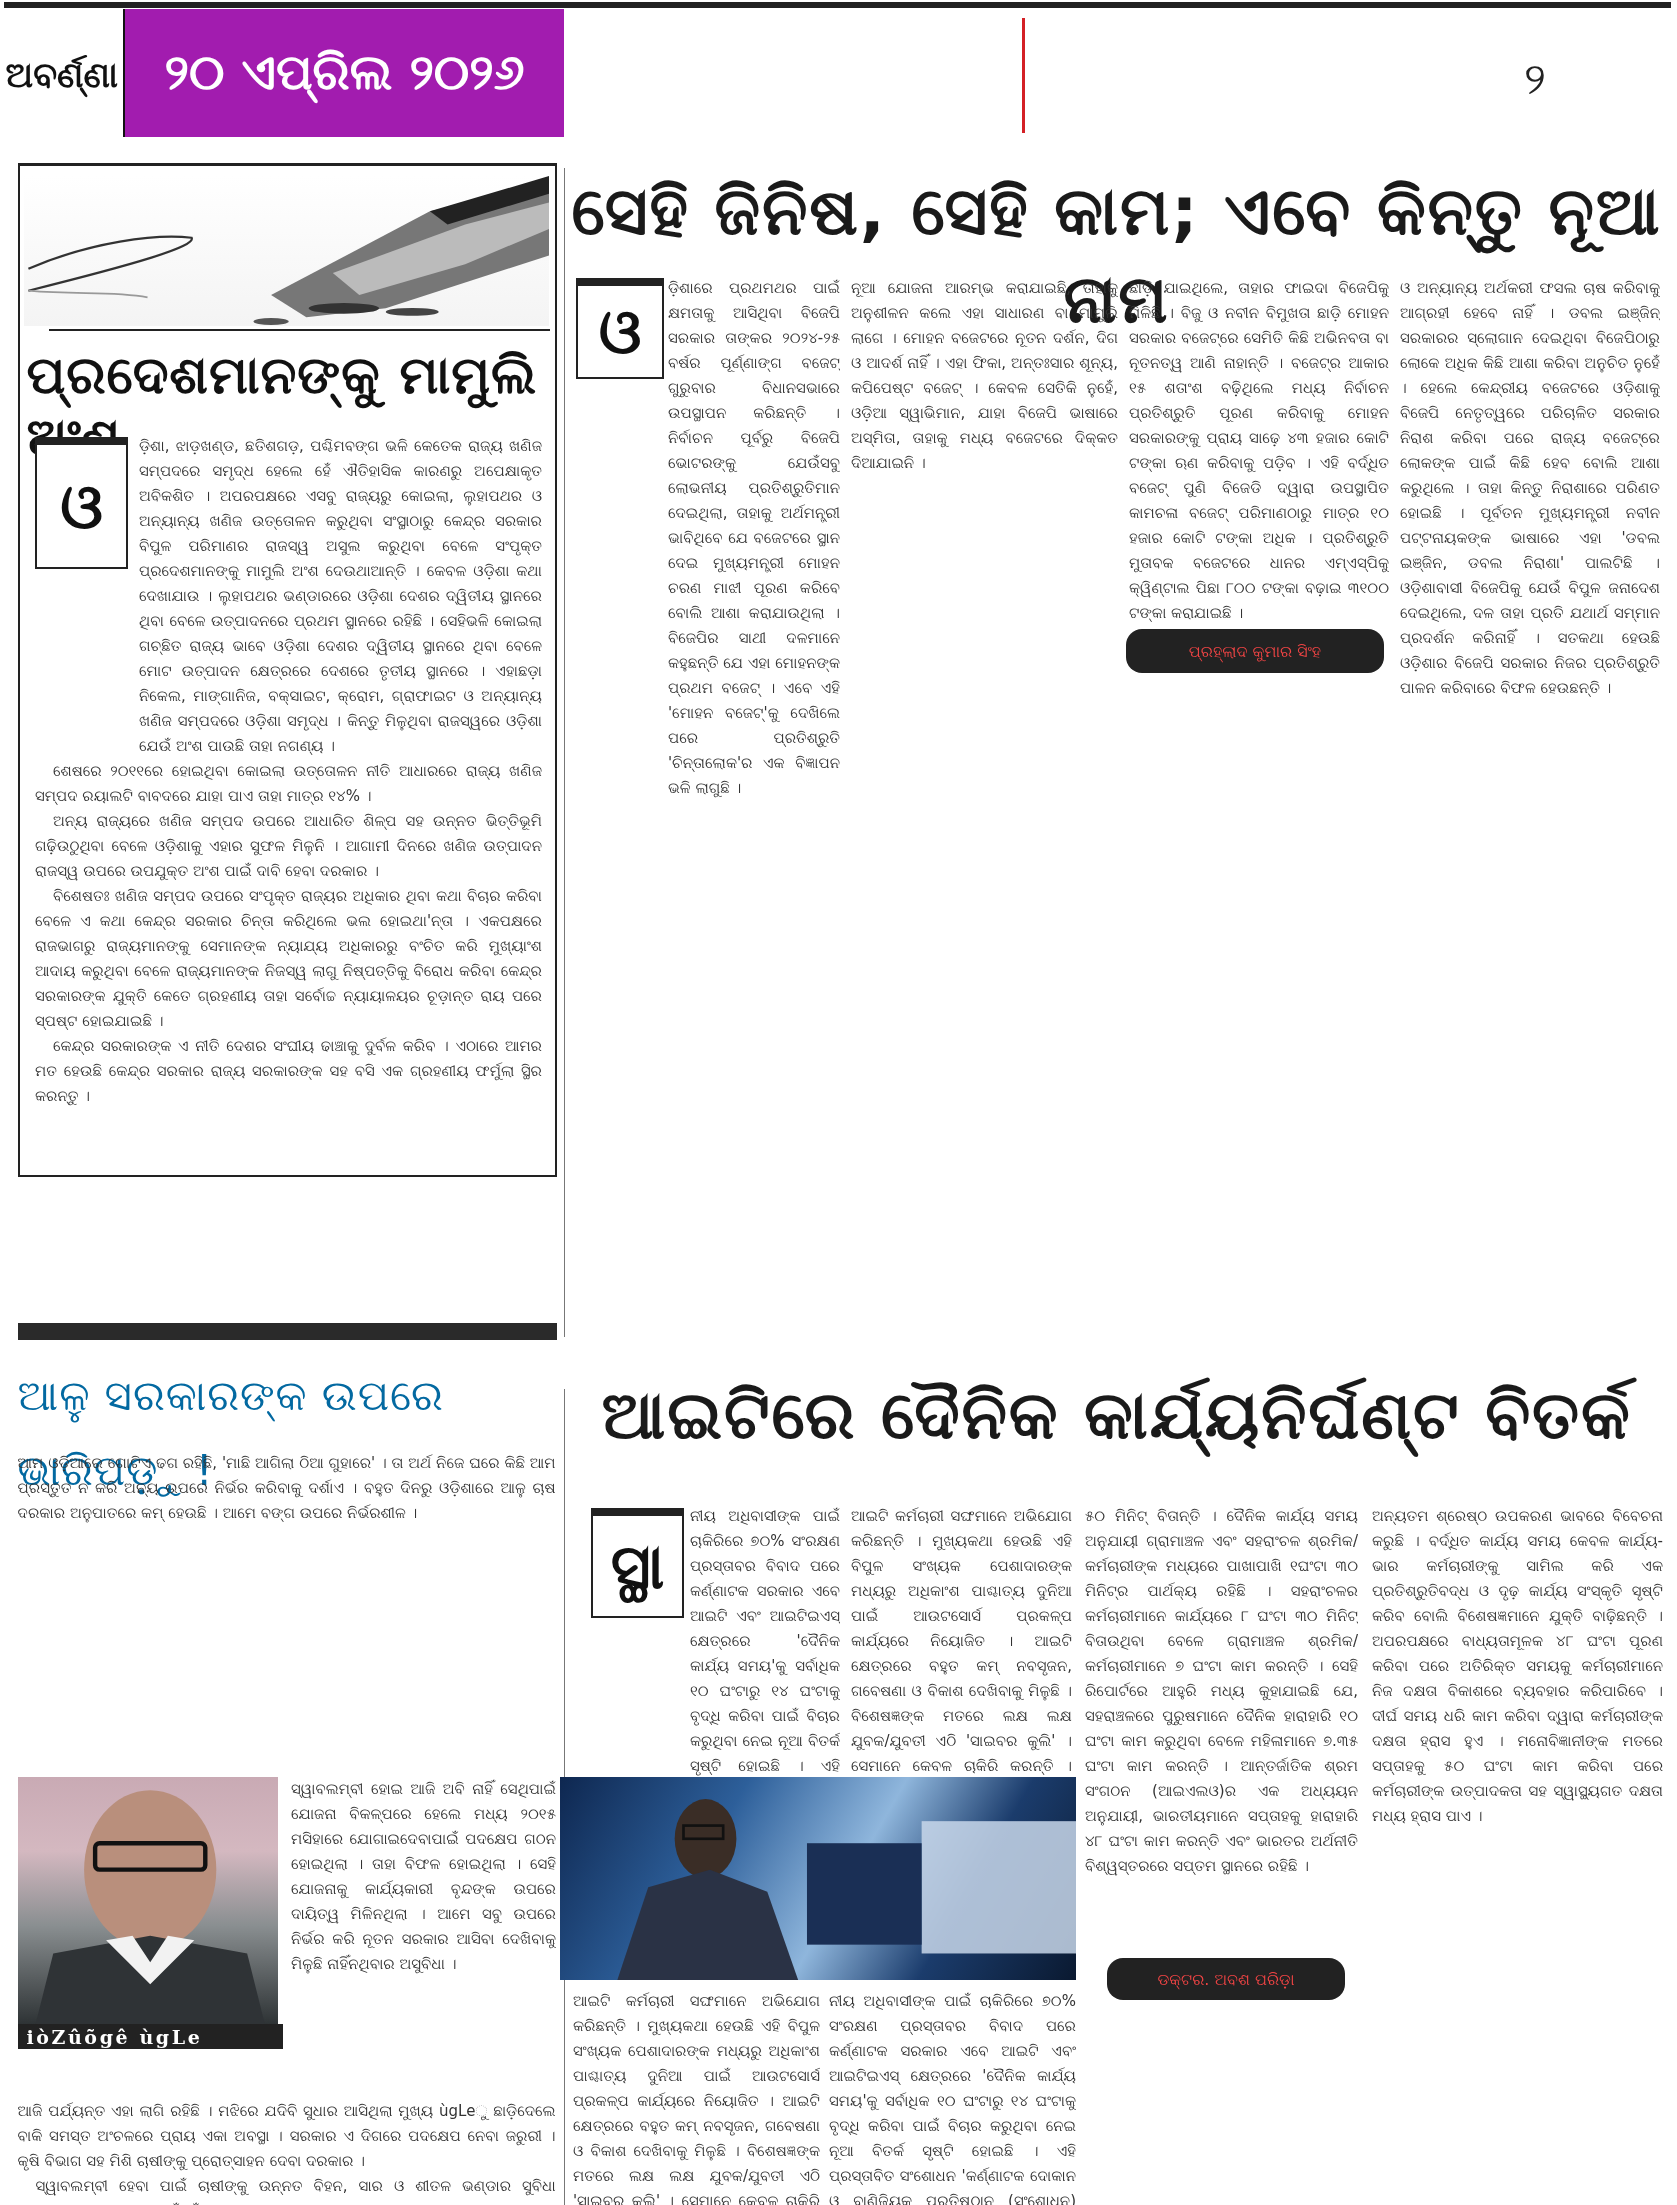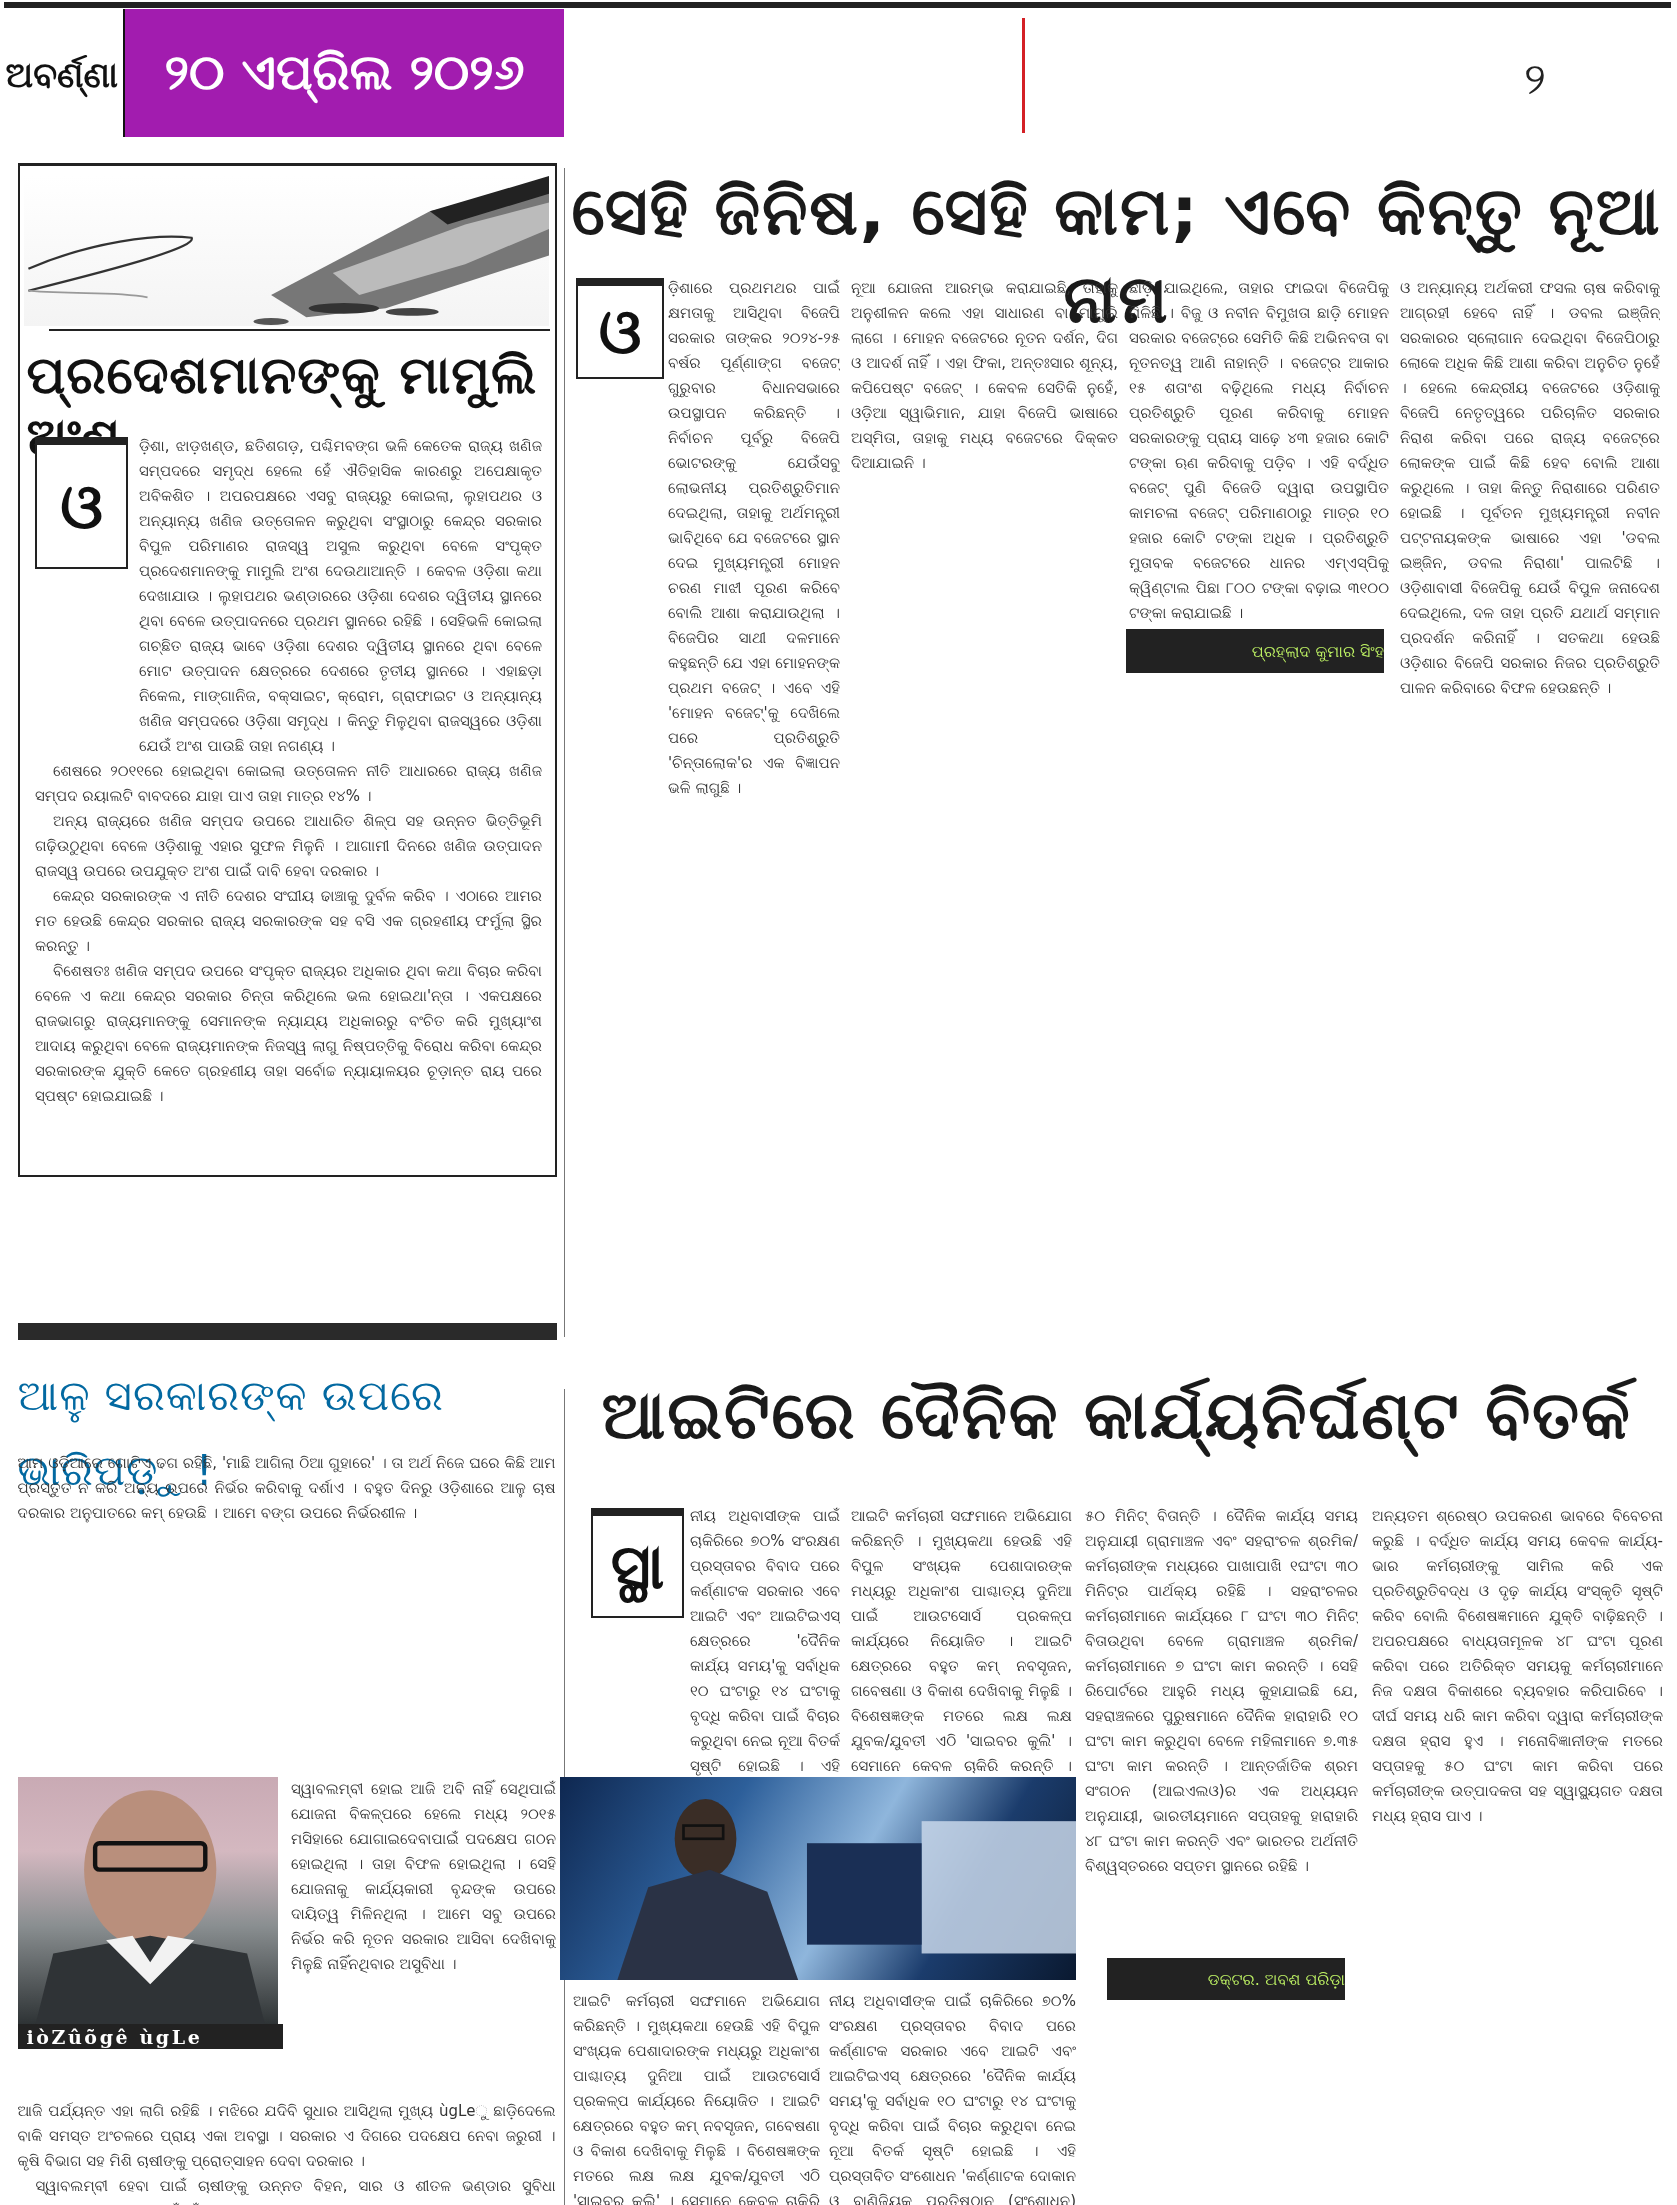--- a/index.html
+++ b/index.html
@@ -32,21 +32,21 @@
   .dropcap-box { position: absolute; border: 2.2px solid #222; border-top-width: 8px; background: #fff;
     display: flex; align-items: center; justify-content: center; font-size: 62px; font-weight: bold; color: #111; }
 
   .body-text { position: absolute; font-size: 15px; line-height: 25px; color: #333; text-align: justify; }
   .para { text-indent: 1.2em; }
 
   
   .top-headline { position: absolute; left: 565px; top: 168px; width: 1103px; font-size: 66px; font-weight: bold; line-height: 88px; color: #1a1a1a; text-align: center; letter-spacing: 1.8px; }
   .col-divider { position: absolute; width: 1.3px; background: #777; }
 
-  .byline-box { position: absolute; background: #222; color: #bef264; font-size: 16px; display: flex; align-items: center; justify-content: flex-end; }
+  .byline-box { position: absolute; background: #222; color: #ef4444; font-size: 16px; display: flex; align-items: center; justify-content: center; border-radius: 16px; }
 
   
   .dark-bar { position: absolute; left: 17.6px; top: 1323px; width: 539px; height: 17px; background: #2a2a2a; }
   .mid-headline { position: absolute; left: 17.6px; top: 1358px; width: 547px; font-size: 42px; font-weight: normal; line-height: 75px; color: #0369a1; letter-spacing: 0.9px; }
   .author-photo { position: absolute; left: 17.6px; top: 1777px; width: 260px; height: 247px;
     background: linear-gradient(180deg, #c9aab4 0%, #d4b8c0 30%, #8a8f91 60%, #2e3335 100%); overflow: hidden; }
   .author-label { position: absolute; left: 17.6px; top: 2024px; width: 265px; height: 25px; background: #222;
     color: #fff; font-family: "DejaVu Serif", serif; font-weight: bold; font-size: 19px; display: flex; align-items: center; padding-left: 8.8px; letter-spacing: 2.6px; }
 
   
@@ -81,22 +81,22 @@
 <div class="left-rule"></div>
 <h1 class="left-headline">ପ୍ରଦେଶମାନଙ୍କୁ ମାମୁଲି ଅଂଶ</h1>
 
 <div class="dropcap-box" style="left:35px; top:437px; width:93px; height:132px;">
   <span>ଓ</span>
 </div>
 <div class="body-text" style="left:35px; top:434px; width:507px; height:728px; overflow:hidden;">
   <p style="padding-left:104px; text-indent:0;">ଡ଼ିଶା, ଝାଡ଼ଖଣ୍ଡ, ଛତିଶଗଡ଼, ପଶ୍ଚିମବଙ୍ଗ ଭଳି କେତେକ ରାଜ୍ୟ ଖଣିଜ ସମ୍ପଦରେ ସମୃଦ୍ଧ ହେଲେ ହେଁ ଐତିହାସିକ କାରଣରୁ ଅପେକ୍ଷାକୃତ ଅବିକଶିତ । ଅପରପକ୍ଷରେ ଏସବୁ ରାଜ୍ୟରୁ କୋଇଲା, ଲୁହାପଥର ଓ ଅନ୍ୟାନ୍ୟ ଖଣିଜ ଉତ୍ତୋଳନ କରୁଥିବା ସଂସ୍ଥାଠାରୁ କେନ୍ଦ୍ର ସରକାର ବିପୁଳ ପରିମାଣର ରାଜସ୍ୱ ଅସୁଲ କରୁଥିବା ବେଳେ ସଂପୃକ୍ତ ପ୍ରଦେଶମାନଙ୍କୁ ମାମୁଲି ଅଂଶ ଦେଉଥାଆନ୍ତି । କେବଳ ଓଡ଼ିଶା କଥା ଦେଖାଯାଉ । ଲୁହାପଥର ଭଣ୍ଡାରରେ ଓଡ଼ିଶା ଦେଶର ଦ୍ୱିତୀୟ ସ୍ଥାନରେ ଥିବା ବେଳେ ଉତ୍ପାଦନରେ ପ୍ରଥମ ସ୍ଥାନରେ ରହିଛି । ସେହିଭଳି କୋଇଲା ଗଚ୍ଛିତ ରାଜ୍ୟ ଭାବେ ଓଡ଼ିଶା ଦେଶର ଦ୍ୱିତୀୟ ସ୍ଥାନରେ ଥିବା ବେଳେ ମୋଟ ଉତ୍ପାଦନ କ୍ଷେତ୍ରରେ ଦେଶରେ ତୃତୀୟ ସ୍ଥାନରେ । ଏହାଛଡ଼ା ନିକେଲ, ମାଙ୍ଗାନିଜ, ବକ୍ସାଇଟ, କ୍ରୋମ, ଗ୍ରାଫାଇଟ ଓ ଅନ୍ୟାନ୍ୟ ଖଣିଜ ସମ୍ପଦରେ ଓଡ଼ିଶା ସମୃଦ୍ଧ । କିନ୍ତୁ ମିଳୁଥିବା ରାଜସ୍ୱରେ ଓଡ଼ିଶା ଯେଉଁ ଅଂଶ ପାଉଛି ତାହା ନଗଣ୍ୟ ।</p>
   <p class="para">ଶେଷରେ ୨୦୧୧ରେ ହୋଇଥିବା କୋଇଲା ଉତ୍ତୋଳନ ନୀତି ଆଧାରରେ ରାଜ୍ୟ ଖଣିଜ ସମ୍ପଦ ରୟାଲଟି ବାବଦରେ ଯାହା ପାଏ ତାହା ମାତ୍ର ୧୪% ।</p>
   <p class="para">ଅନ୍ୟ ରାଜ୍ୟରେ ଖଣିଜ ସମ୍ପଦ ଉପରେ ଆଧାରିତ ଶିଳ୍ପ ସହ ଉନ୍ନତ ଭିତ୍ତିଭୂମି ଗଢ଼ିଉଠୁଥିବା ବେଳେ ଓଡ଼ିଶାକୁ ଏହାର ସୁଫଳ ମିଳୁନି । ଆଗାମୀ ଦିନରେ ଖଣିଜ ଉତ୍ପାଦନ ରାଜସ୍ୱ ଉପରେ ଉପଯୁକ୍ତ ଅଂଶ ପାଇଁ ଦାବି ହେବା ଦରକାର ।</p>
+  <p class="para">ବିଶେଷତଃ ଖଣିଜ ସମ୍ପଦ ଉପରେ ସଂପୃକ୍ତ ରାଜ୍ୟର ଅଧିକାର ଥିବା କଥା ବିଚାର କରିବା ବେଳେ ଏ କଥା କେନ୍ଦ୍ର ସରକାର ଚିନ୍ତା କରିଥିଲେ ଭଲ ହୋଇଥା'ନ୍ତା । ଏକପକ୍ଷରେ ରାଜଭାଗରୁ ରାଜ୍ୟମାନଙ୍କୁ ସେମାନଙ୍କ ନ୍ୟାଯ୍ୟ ଅଧିକାରରୁ ବଂଚିତ କରି ମୁଖ୍ୟାଂଶ ଆଦାୟ କରୁଥିବା ବେଳେ ରାଜ୍ୟମାନଙ୍କ ନିଜସ୍ୱ ଲାଗୁ ନିଷ୍ପତ୍ତିକୁ ବିରୋଧ କରିବା କେନ୍ଦ୍ର ସରକାରଙ୍କ ଯୁକ୍ତି କେତେ ଗ୍ରହଣୀୟ ତାହା ସର୍ବୋଚ୍ଚ ନ୍ୟାୟାଳୟର ଚୂଡ଼ାନ୍ତ ରାୟ ପରେ ସ୍ପଷ୍ଟ ହୋଇଯାଇଛି ।</p>
   <p class="para">କେନ୍ଦ୍ର ସରକାରଙ୍କ ଏ ନୀତି ଦେଶର ସଂଘୀୟ ଢାଞ୍ଚାକୁ ଦୁର୍ବଳ କରିବ । ଏଠାରେ ଆମର ମତ ହେଉଛି କେନ୍ଦ୍ର ସରକାର ରାଜ୍ୟ ସରକାରଙ୍କ ସହ ବସି ଏକ ଗ୍ରହଣୀୟ ଫର୍ମୁଲା ସ୍ଥିର କରନ୍ତୁ ।</p>
-  <p class="para">ବିଶେଷତଃ ଖଣିଜ ସମ୍ପଦ ଉପରେ ସଂପୃକ୍ତ ରାଜ୍ୟର ଅଧିକାର ଥିବା କଥା ବିଚାର କରିବା ବେଳେ ଏ କଥା କେନ୍ଦ୍ର ସରକାର ଚିନ୍ତା କରିଥିଲେ ଭଲ ହୋଇଥା'ନ୍ତା । ଏକପକ୍ଷରେ ରାଜଭାଗରୁ ରାଜ୍ୟମାନଙ୍କୁ ସେମାନଙ୍କ ନ୍ୟାଯ୍ୟ ଅଧିକାରରୁ ବଂଚିତ କରି ମୁଖ୍ୟାଂଶ ଆଦାୟ କରୁଥିବା ବେଳେ ରାଜ୍ୟମାନଙ୍କ ନିଜସ୍ୱ ଲାଗୁ ନିଷ୍ପତ୍ତିକୁ ବିରୋଧ କରିବା କେନ୍ଦ୍ର ସରକାରଙ୍କ ଯୁକ୍ତି କେତେ ଗ୍ରହଣୀୟ ତାହା ସର୍ବୋଚ୍ଚ ନ୍ୟାୟାଳୟର ଚୂଡ଼ାନ୍ତ ରାୟ ପରେ ସ୍ପଷ୍ଟ ହୋଇଯାଇଛି ।</p>
 </div>
 <div class="dark-bar"></div>
 
 <h1 class="top-headline">ସେହି ଜିନିଷ, ସେହି କାମ; ଏବେ କିନ୍ତୁ ନୂଆ ନାମ</h1>
 <div class="col-divider" style="left:564px; top:168px; height:1169px;"></div>
 
 <div class="dropcap-box" style="left:576px; top:278px; width:88px; height:101px;">
   <span>ଓ</span>
 </div>
 <div class="body-text" style="left:573px; top:276px; width:267px; height:1059px; overflow:hidden;">

